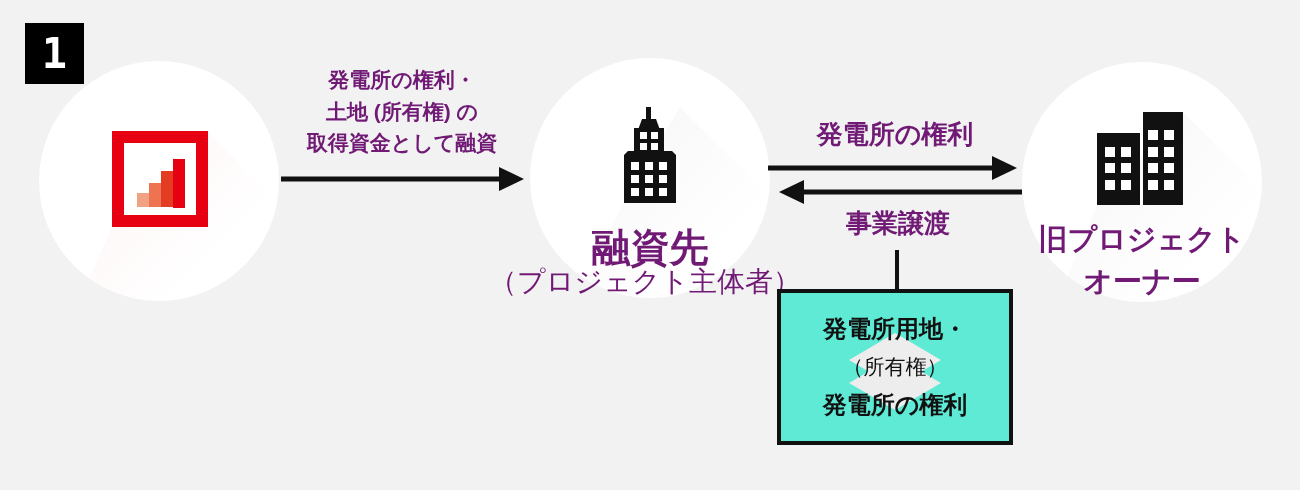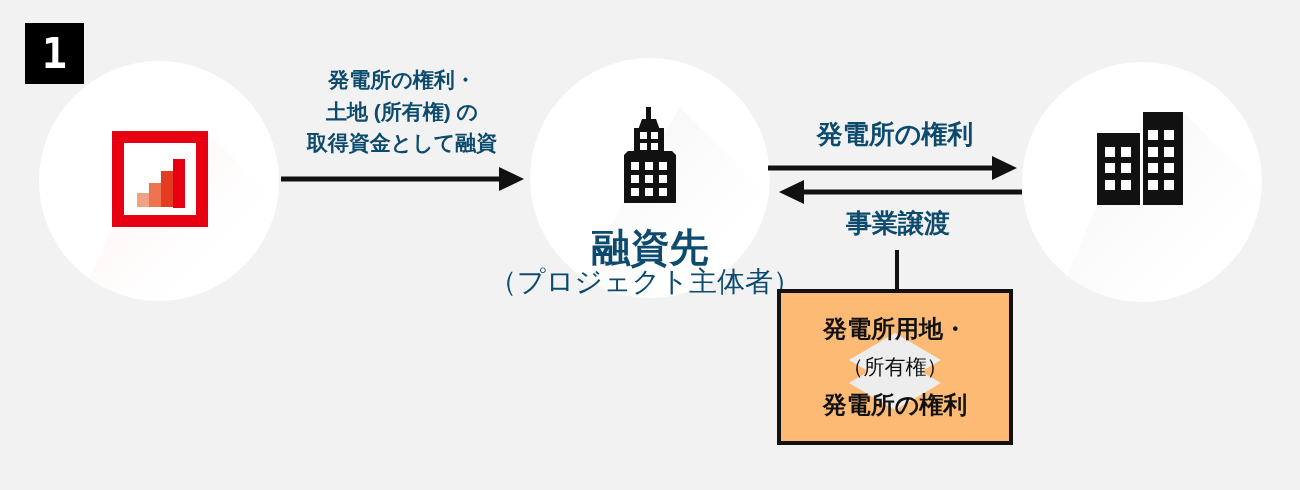--- a/index.html
+++ b/index.html
@@ -43,38 +43,38 @@
   .c3 .longshadow {
     background: linear-gradient(135deg, rgba(0,0,0,0.055) 0%, rgba(0,0,0,0.012) 60%, rgba(0,0,0,0) 80%);
     clip-path: polygon(161px 50px, 441px 330px, 441px 470px, -60px 470px, 75px 143px);
   }
   .node-icon { position: absolute; }
   .c1 .node-icon { left: 73px; top: 70px; }
   .c2 .node-icon { left: 92px; top: 49px; }
   .c3 .node-icon { left: 75px; top: 50px; }
 
   
-  .lbl { position: absolute; text-align: center; color: #0c4a6e; white-space: nowrap; }
+  .lbl { position: absolute; text-align: center; color: #701a75; white-space: nowrap; }
   .loan-label {
     left: 252px; top: 64px; width: 300px;
     font-size: 21px; font-weight: 700; line-height: 31.5px;
   }
   .payment-label { left: 745px; top: 117px; width: 300px; font-size: 26px; font-weight: 700; }
   .transfer-label { left: 748px; top: 206px; width: 300px; font-size: 26px; font-weight: 700; }
   .borrower-title { left: 500px; top: 221px; width: 300px; font-size: 39px; font-weight: 700; }
   .borrower-subtitle { left: 475px; top: 263px; width: 340px; font-size: 28px; font-weight: 400; }
   .owner-title { left: 992px; top: 218px; width: 300px; font-size: 29px; font-weight: 700; line-height: 42px; }
 
   
   svg.arrows { position: absolute; inset: 0; pointer-events: none; }
 
   
   .asset-box {
     position: absolute; left: 777px; top: 289px; width: 236px; height: 156px;
-    background: #fdba74; border: 4px solid #111;
+    background: #5eead4; border: 4px solid #111;
   }
   .asset-box .watermark { position: absolute; inset: 0; }
   .asset-box .box-lines {
     position: absolute; inset: 0;
     display: flex; flex-direction: column; align-items: center; justify-content: center;
     gap: 8px; text-align: center;
   }
   .box-line-strong { font-size: 24px; font-weight: 700; white-space: nowrap; }
   .box-line-light  { font-size: 21px; font-weight: 400; white-space: nowrap; text-align: right; }
 </style>
@@ -152,20 +152,24 @@
         <rect x="67" y="18" width="10" height="10"></rect>
         <rect x="51" y="35" width="10" height="10"></rect>
         <rect x="67" y="35" width="10" height="10"></rect>
         <rect x="51" y="51" width="10" height="10"></rect>
         <rect x="67" y="51" width="10" height="10"></rect>
         <rect x="51" y="68" width="10" height="10"></rect>
         <rect x="67" y="68" width="10" height="10"></rect>
       </g>
     </svg>
   </div>
+  <div class="lbl owner-title">
+    <div>旧プロジェクト</div>
+    <div>オーナー</div>
+  </div>
 
   <svg class="arrows" width="1300" height="490" viewBox="0 0 1300 490">
     <g stroke="#111111" stroke-width="5" fill="#111111">
 
       <g>
         <line x1="281" y1="179" x2="501" y2="179"></line>
         <polygon points="499,167 524,179 499,191" stroke="none"></polygon>
       </g>
 
       <g>

